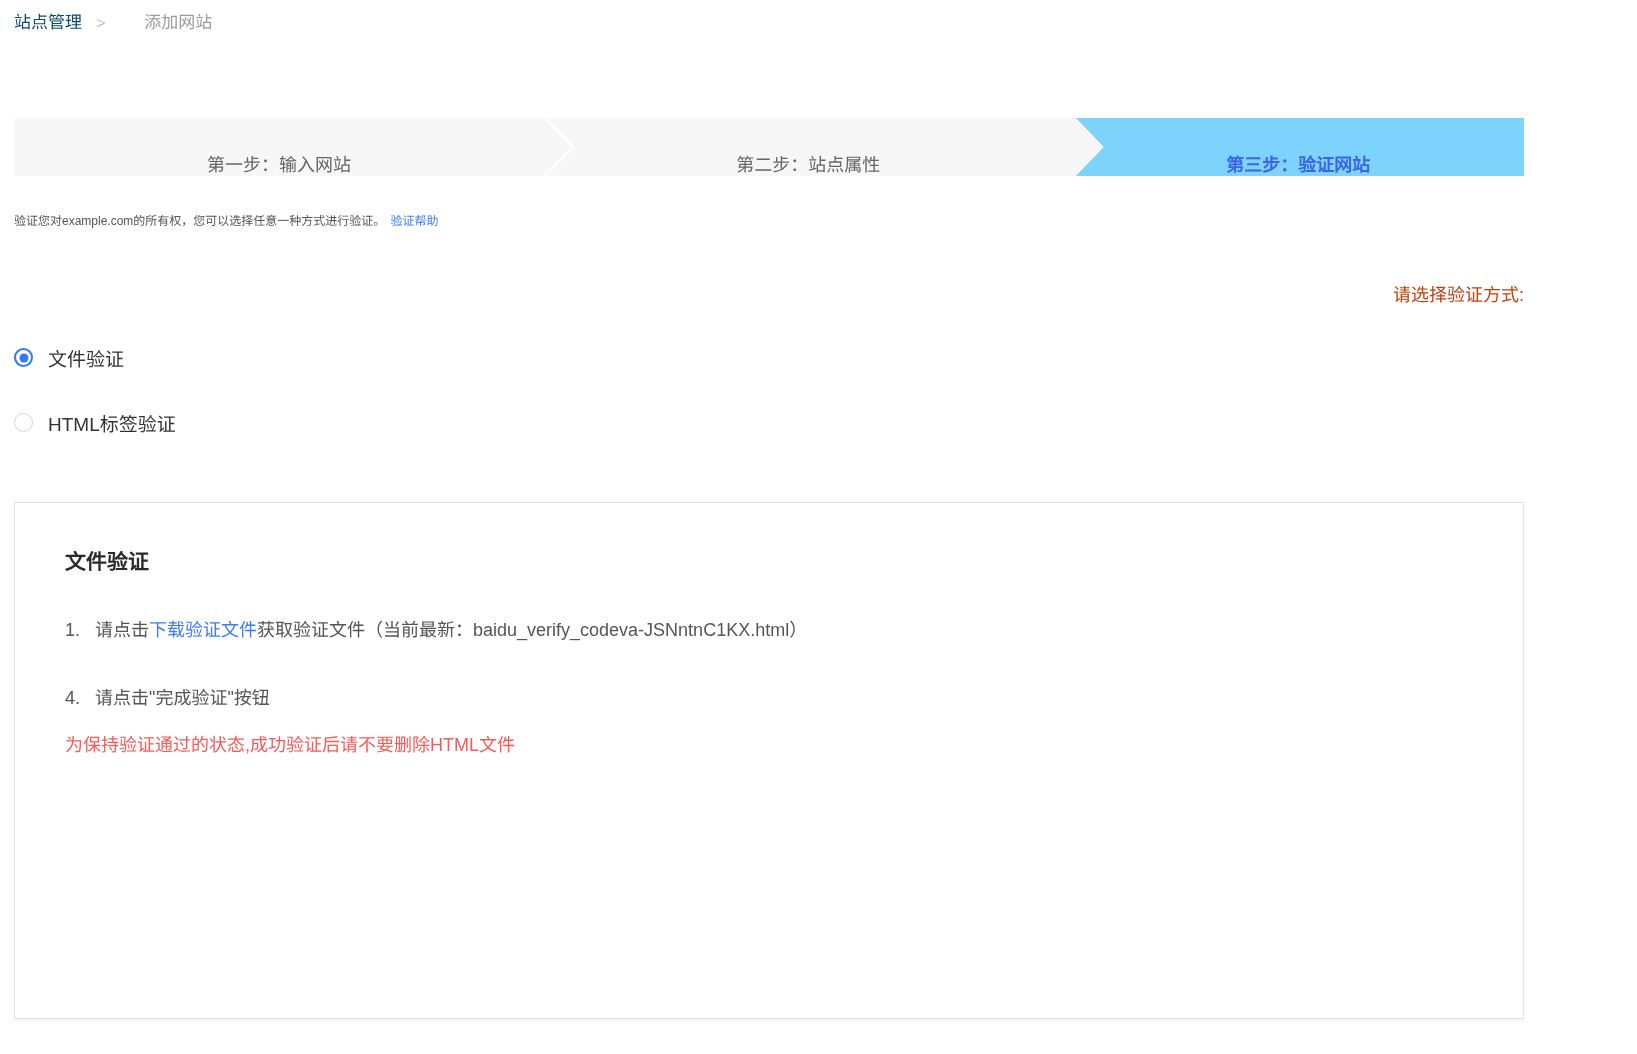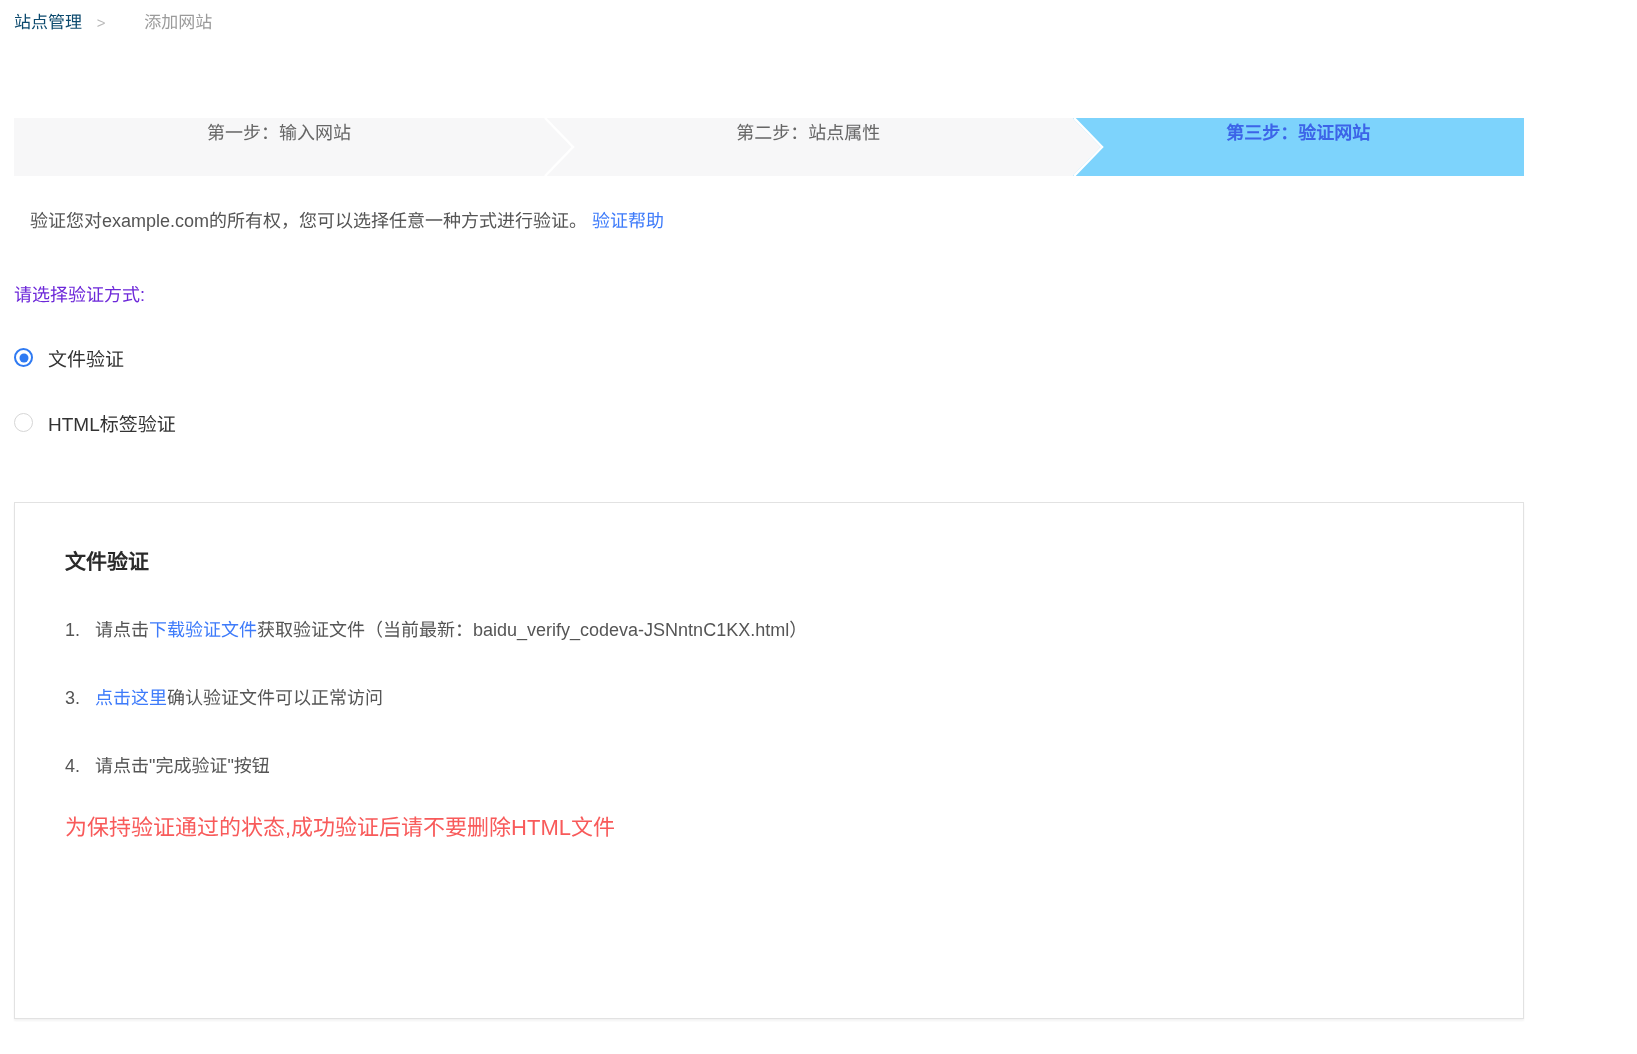--- a/index.html
+++ b/index.html
@@ -22,47 +22,47 @@
   
   .steps-bar {
     position: relative;
     margin-top: 84px;
     height: 58px;
     background: #f7f7f8;
     display: flex;
     width: 1510px;
   }
   .step {
-    display: flex; align-items: flex-start; justify-content: center;
+    display: flex; align-items: flex-end; justify-content: center;
     font-size: 18px; color: #666;
   }
   .step-1 { width: 35.1%; }
   .step-2 { width: 35%; }
   .step-3 { width: 29.9%; }
   .step.active {
     background: #7dd3fc;
     color: #3c64e8;
     font-weight: bold;
     clip-path: polygon(0 0, 100% 0, 100% 100%, 0 100%, 28px 50%);
   }
   .chevron-sep {
     position: absolute; top: 0; height: 58px; width: 32px;
     pointer-events: none;
   }
   .chevron-sep.sep-1 { left: 35.1%; }
   .chevron-sep.sep-2 { left: 70.1%; }
 
   
-  .intro { margin: 32px 0 0 16px; font-size: 18px; color: #555; line-height: 26px; }
+  .intro { margin: 32px 0 0 0; font-size: 12px; color: #555; line-height: 26px; }
   .intro a, .inline-link {
     color: #3e7bfa; text-decoration: none; cursor: pointer;
   }
   .intro a { margin-left: 5px; }
 
-  .prompt { margin: 46px 0 0 0; font-size: 18px; color: #6d28d9; }
+  .prompt { margin: 46px 0 0 0; font-size: 18px; color: #c2410c; text-align: right; }
 
   
   .radio-row { margin-top: 38px; display: flex; align-items: center; cursor: pointer; }
   .radio-row + .radio-row { }
   .radio {
     width: 19px; height: 19px; border-radius: 50%;
     background: #fff; position: relative; flex: 0 0 auto;
   }
   .radio.unchecked { border: 1px solid #d6d6d6; }
   .radio.checked { border: 2px solid #2f7af2; }
@@ -80,21 +80,21 @@
     height: 517px;
     border: 1px solid #e2e2e2;
     box-shadow: 0 2px 2px rgba(0,0,0,0.05);
     padding: 42px 40px 0 50px;
     background: #fff;
   }
   .panel-title { margin: 0; font-size: 21px; font-weight: bold; color: #2a2a2a; }
   .step-list { margin: 0; padding: 0; list-style: none; }
   .step-item { margin-top: 43px; font-size: 18px; color: #555; line-height: 25px; }
   .step-item .num { display: inline-block; min-width: 20px; margin-right: 10px; color: #555; }
-  .warning { margin: 30px 0 0 0; font-size: 22px; color: #f85a5a; }
+  .warning { margin: 19px 0 0 0; font-size: 18px; color: #f85a5a; }
 </style>
 </head>
 <body>
 
 <div class="page">
 
   <div class="breadcrumb">
     <span class="crumb-current">站点管理</span>
     <span class="crumb-sep">&gt;</span>
     <span class="crumb-page">添加网站</span>
@@ -133,22 +133,19 @@
     <span class="radio-label">HTML标签验证</span>
   </div>
 
   <div class="panel">
     <h3 class="panel-title">文件验证</h3>
     <ol class="step-list">
       <li class="step-item">
         <span class="num">1.</span><span>请点击</span><a href="#" class="inline-link">下载验证文件</a><span>获取验证文件（当前最新：baidu_verify_codeva-JSNntnC1KX.html）</span>
       </li>
       <li class="step-item">
-        <span class="num">3.</span><a href="#" class="inline-link">点击这里</a><span>确认验证文件可以正常访问</span>
-      </li>
-      <li class="step-item">
         <span class="num">4.</span><span>请点击"完成验证"按钮</span>
       </li>
     </ol>
     <p class="warning">为保持验证通过的状态,成功验证后请不要删除HTML文件</p>
   </div>
 
 </div>
 
 </body></html>

